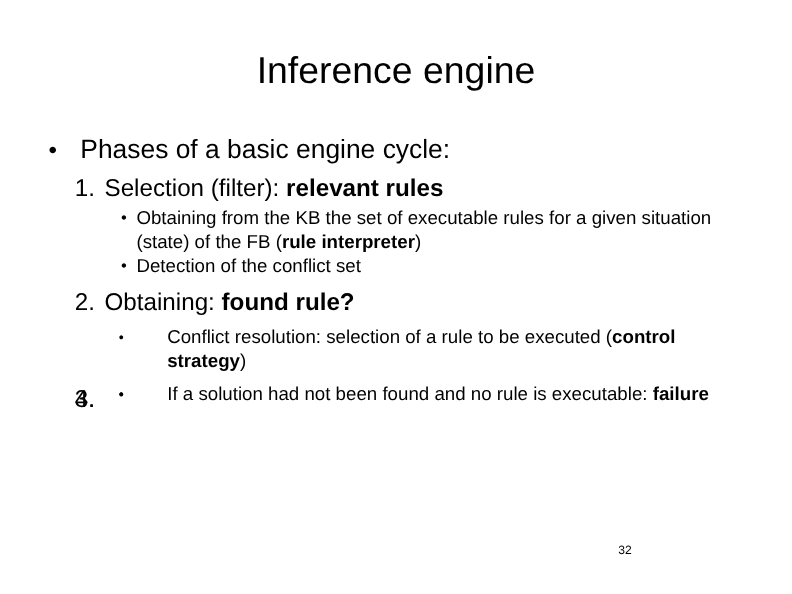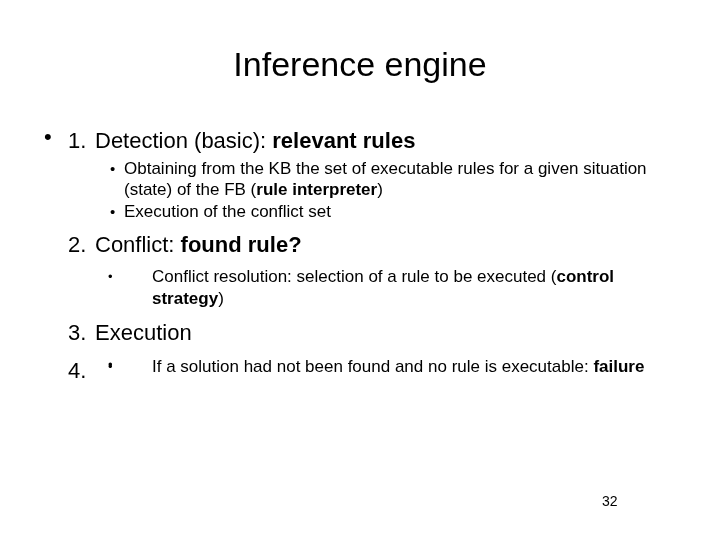--- a/index.html
+++ b/index.html
@@ -115,68 +115,69 @@
   }
 
   .b { font-weight: 700; }
 
   
   .gap-top { margin-top: 8px; }
 
   
   .page-number {
     position: absolute;
-    left: 602px;
+    left: 562px;
     top: 493px;
-    font-size: 14px;
+    font-size: 11px;
     line-height: 16px;
     font-weight: 400;
   }
 </style>
 </head>
 <body>
 
 <div class="slide">
 
   <div class="slide-title">Inference engine</div>
 
   <div class="body">
 
     <div class="lvl1">
       <span class="bullet">•</span>
+      <span>Phases of a basic engine cycle:</span>
     </div>
 
     <div class="lvl2">
       <span class="num">1.</span>
-      <span>Detection (basic): </span><span class="b">relevant rules</span><span></span>
+      <span>Selection (filter): </span><span class="b">relevant rules</span><span></span>
     </div>
 
     <div class="lvl3">
       <span class="bullet">•</span>
       <span>Obtaining from the KB the set of executable rules for a given situation (state) of the FB (</span><span class="b">rule interpreter</span><span>)</span>
     </div>
 
     <div class="lvl3">
       <span class="bullet">•</span>
-      <span>Execution of the conflict set</span><span class="b"></span><span></span>
+      <span>Detection of the conflict set</span><span class="b"></span><span></span>
     </div>
 
     <div class="lvl2 gap-top">
       <span class="num">2.</span>
-      <span>Conflict: </span><span class="b">found rule?</span><span></span>
+      <span>Obtaining: </span><span class="b">found rule?</span><span></span>
     </div>
 
     <div class="lvl3w">
       <span class="bullet">•</span>
       <span>Conflict resolution: selection of a rule to be executed (</span><span class="b">control strategy</span><span>)</span>
     </div>
 
     <div class="lvl2 gap-top">
       <span class="num">3.</span>
-      <span>Execution</span><span class="b"></span><span></span>
+      <span class="b"></span><span></span>
     </div>
 
     <div class="lvl3w">
       <span class="bullet">•</span>
       <span class="b"></span><span></span>
     </div>
 
     <div class="lvl2 gap-top">
       <span class="num">4.</span>
       <span class="b"></span><span></span>

